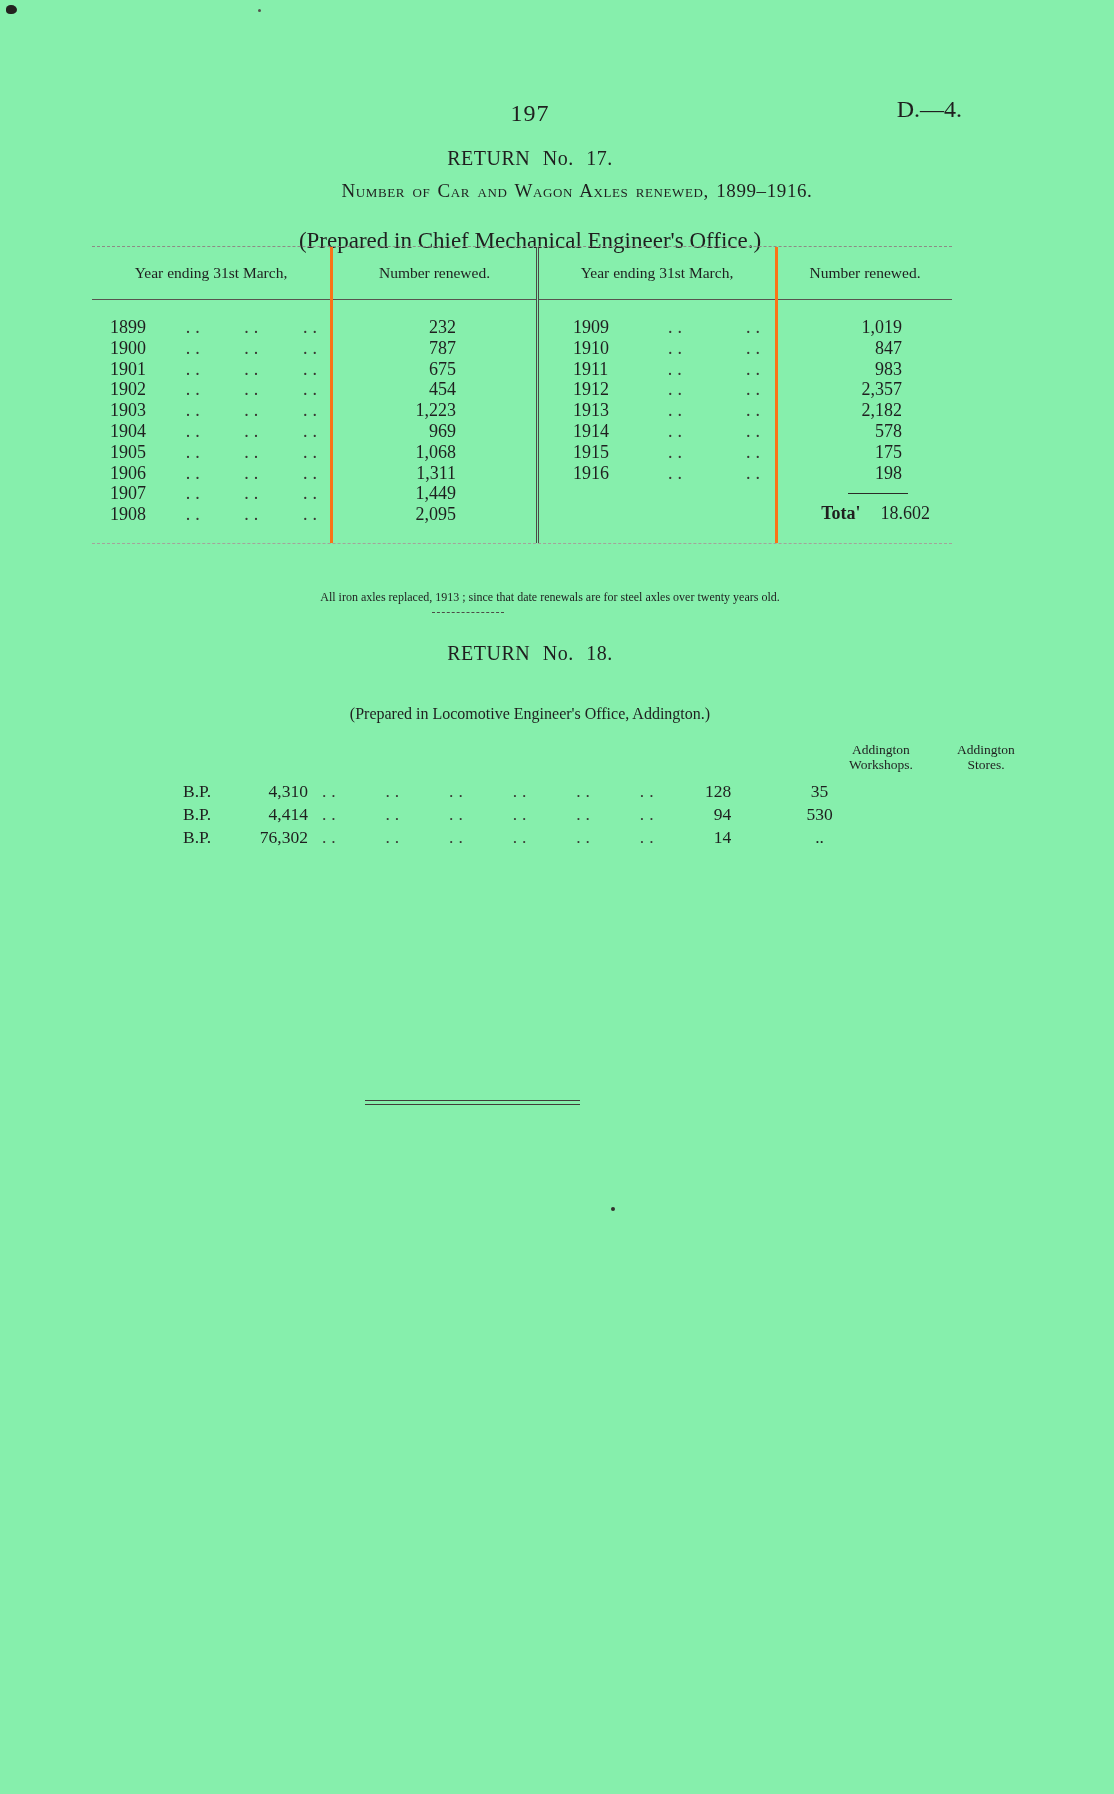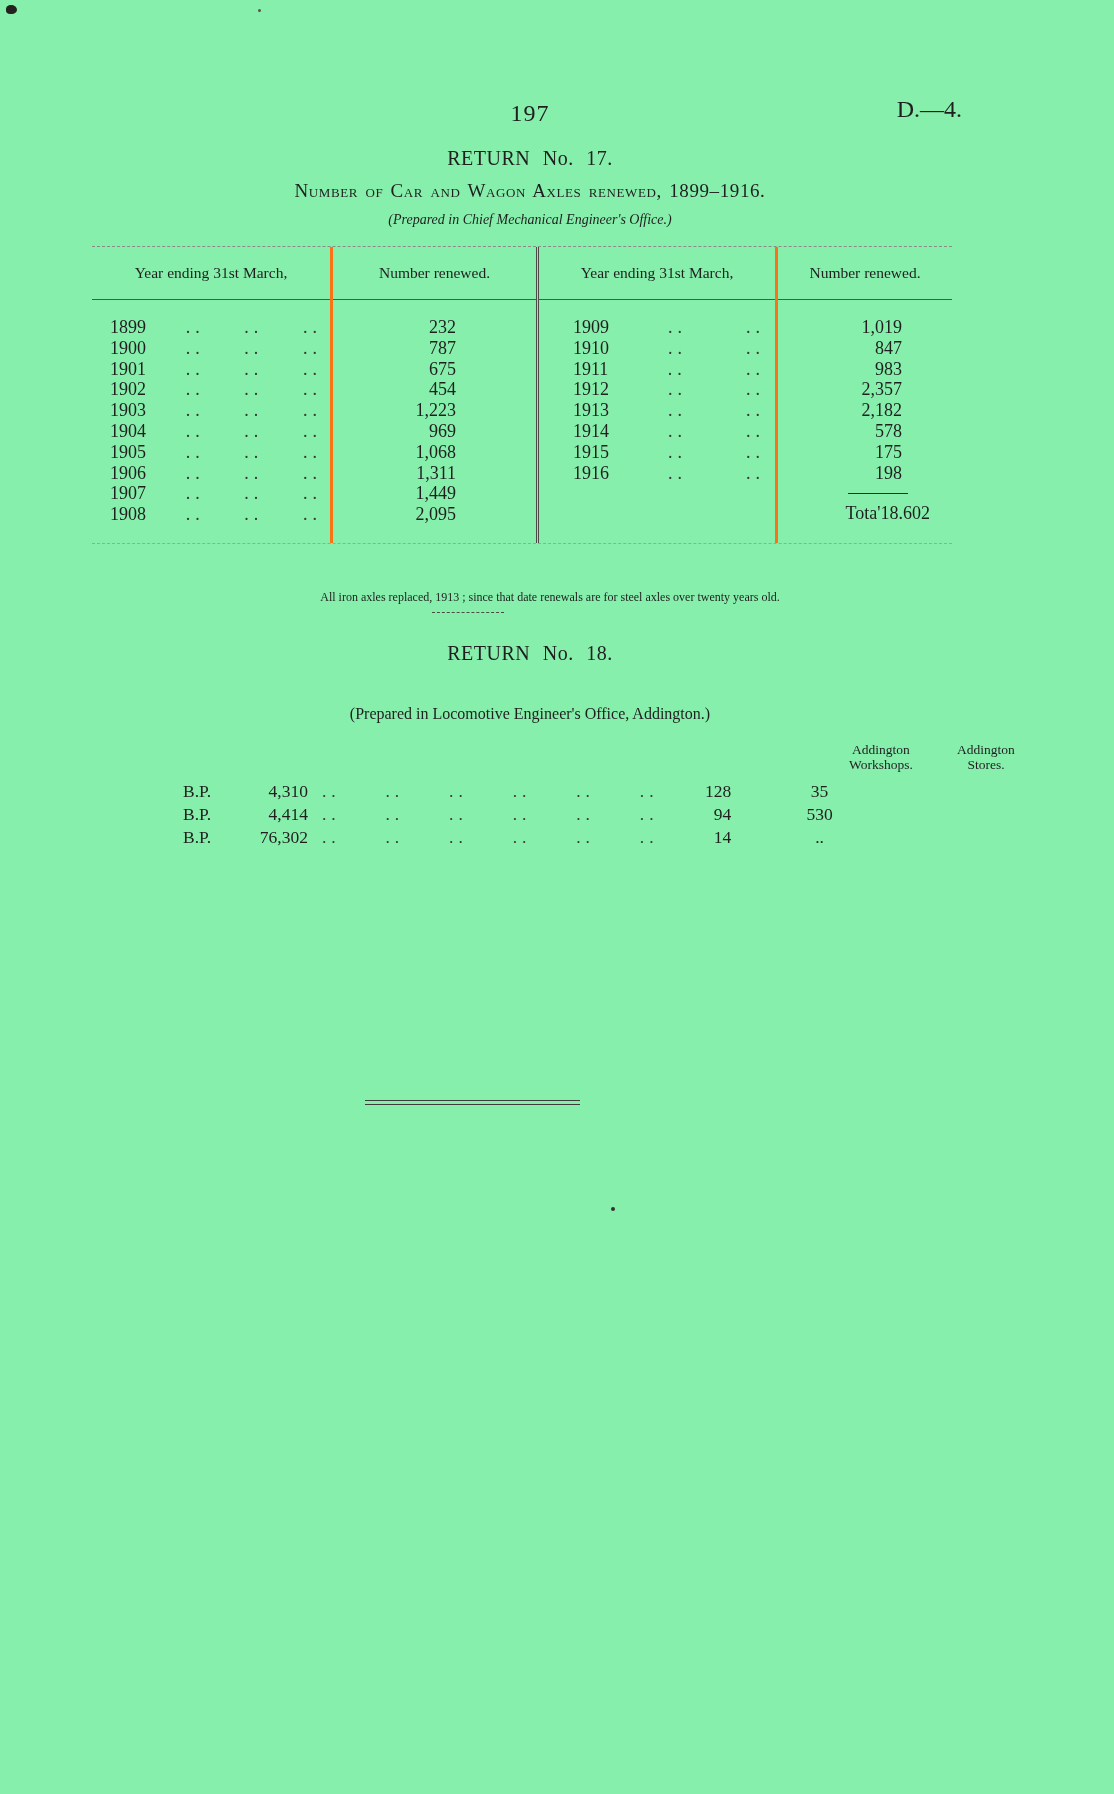--- a/index.html
+++ b/index.html
@@ -10,43 +10,43 @@
   }
   .abs { position:absolute; }
   .ctr { left:0; width:1060px; text-align:center; }
 
   
   .page-num { top:100px; font-size:24px; letter-spacing:1px; }
   .doc-ref  { top:96px; right:152px; font-size:24px; }
 
   
   .r17-heading { top:147px; font-size:20px; word-spacing:7px; letter-spacing:.5px; }
-  .r17-title   { top:180px; font-size:19px; font-variant:small-caps; letter-spacing:.6px; word-spacing:2px; }
-  .r17-sub     { top:212px; font-size:14px;font-style:italic; }
+  .r17-title   { top:180px; font-size:19px; font-variant:small-caps; letter-spacing:.6px; word-spacing:2px;padding-left:47px; }
+  .r17-sub     { top:228px; font-size:23px; }
 
   
   .t17 { left:92px; top:246px; width:860px; display:flex;
          border-top:1px dashed #8d8b86; border-bottom:1px dashed #a5a29b; }
   .t17 .col { box-sizing:border-box; }
   .c1 { width:238px; } .c2 { width:206px; } .c3 { width:239px; } .c4 { width:177px; }
   .bl1 { border-left:3px solid #f97316; }
   .bl2 { border-left:3px double #4c4a46; }
   .th { height:52px; display:flex; align-items:center; justify-content:center;
         border-bottom:1px solid #57544f; font-size:15.5px; text-align:center; }
   .tbody { height:243px; padding-top:17px; box-sizing:border-box; }
   .trow { height:20.8px; line-height:20.8px; font-size:18px; }
   .yrow { display:flex; justify-content:space-between; margin-left:18px; width:212px; }
   .yrow2 { display:flex; justify-content:space-between; margin-left:34px; width:192px; }
   .dots { letter-spacing:5px; color:#3a3834; }
   .nrow1 { text-align:right; padding-right:80px; }
   .nrow2 { text-align:right; padding-right:50px; }
   .trule { width:60px; border-top:1.5px solid #2b2a27; margin:10px 44px 0 auto; }
   .total { height:20.8px; line-height:20.8px; font-size:18px; text-align:right;
            padding-right:22px; margin-top:9px; }
-  .total .tlab { margin-right:0; }
+  .total .tlab { margin-right:20px;font-weight:bold; }
 
   .r17-note { top:590px; font-size:12px;padding-left:20px; }
 
   .divider { left:432px; top:612px; width:72px; border-top:1px dashed #4c4a46; }
 
   
   .r18-heading { top:642px; font-size:20px; word-spacing:7px; letter-spacing:.5px; }
   .r18-title   { top:677px; font-size:18px; font-variant:small-caps; letter-spacing:.5px; word-spacing:2px; }
   .r18-sub     { top:705px; font-size:16px; }
 

